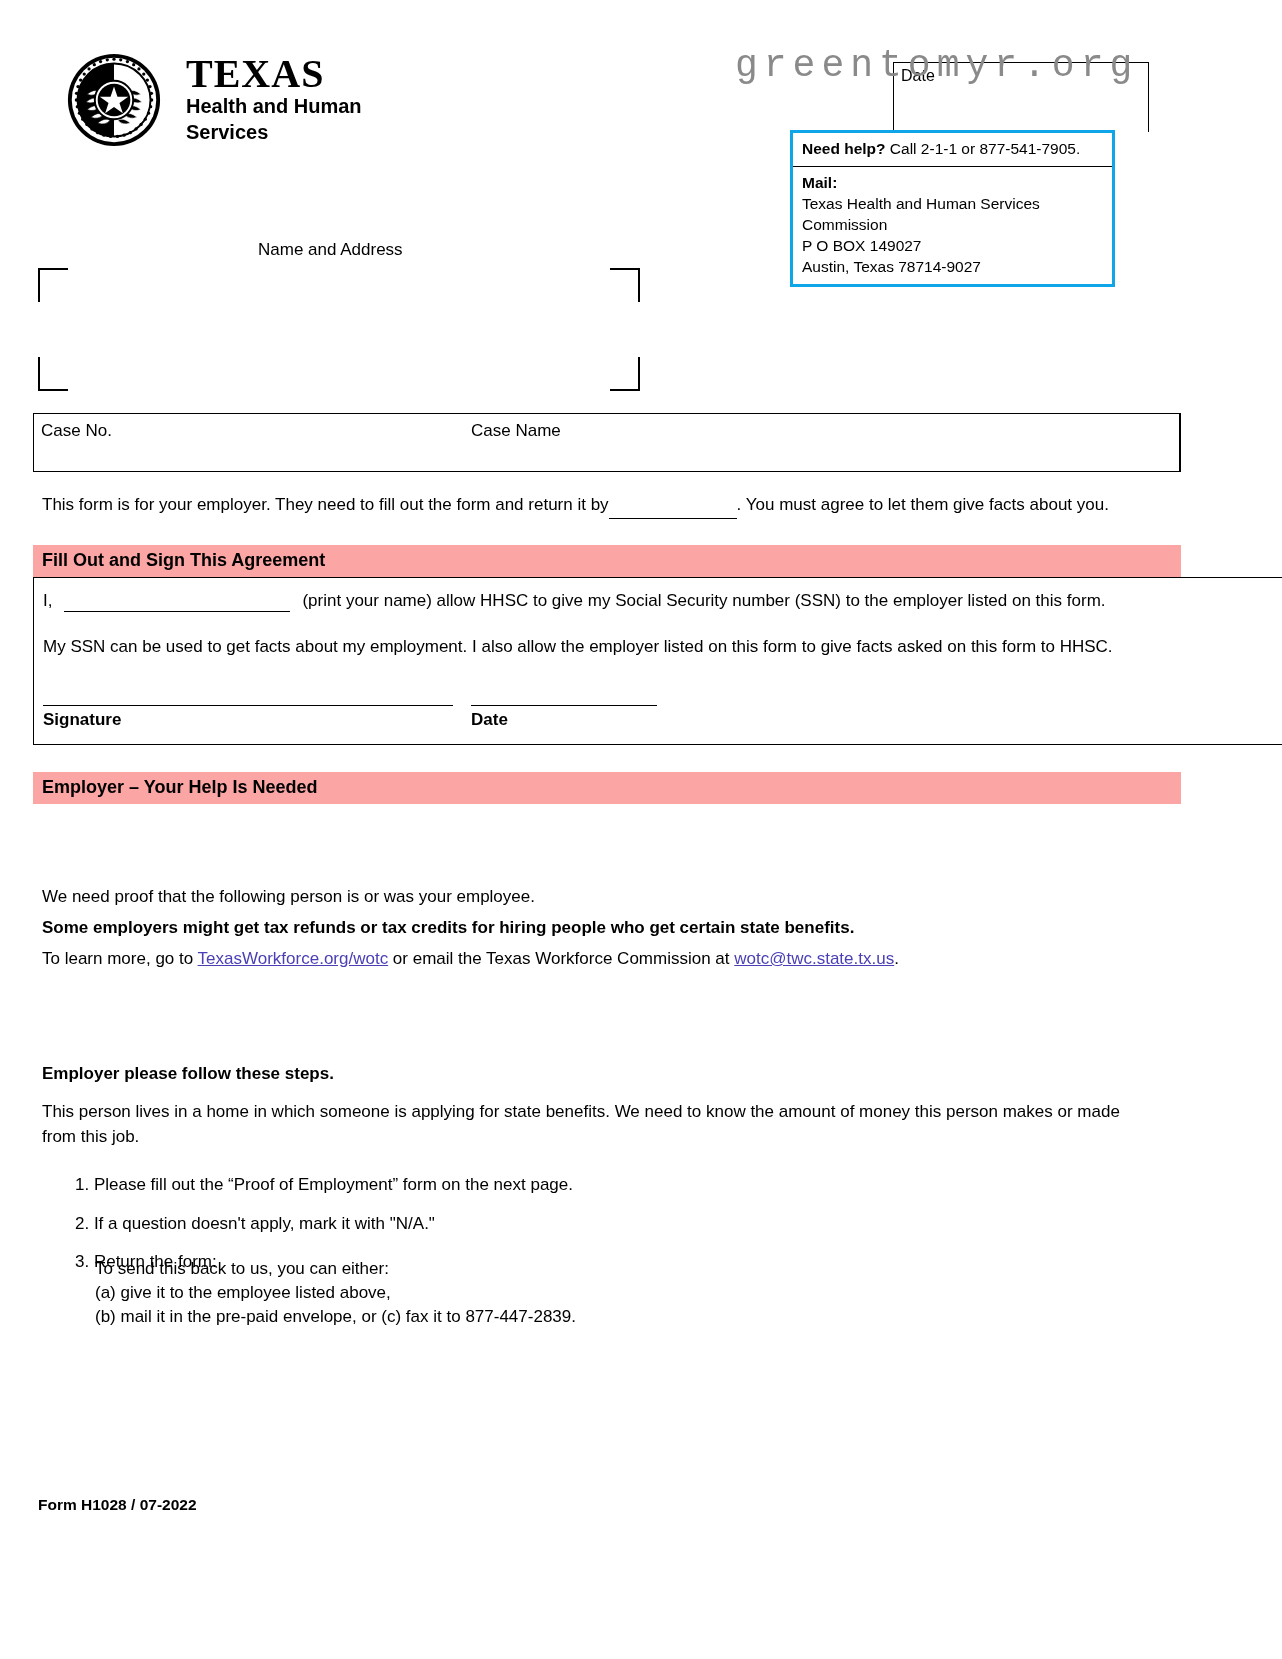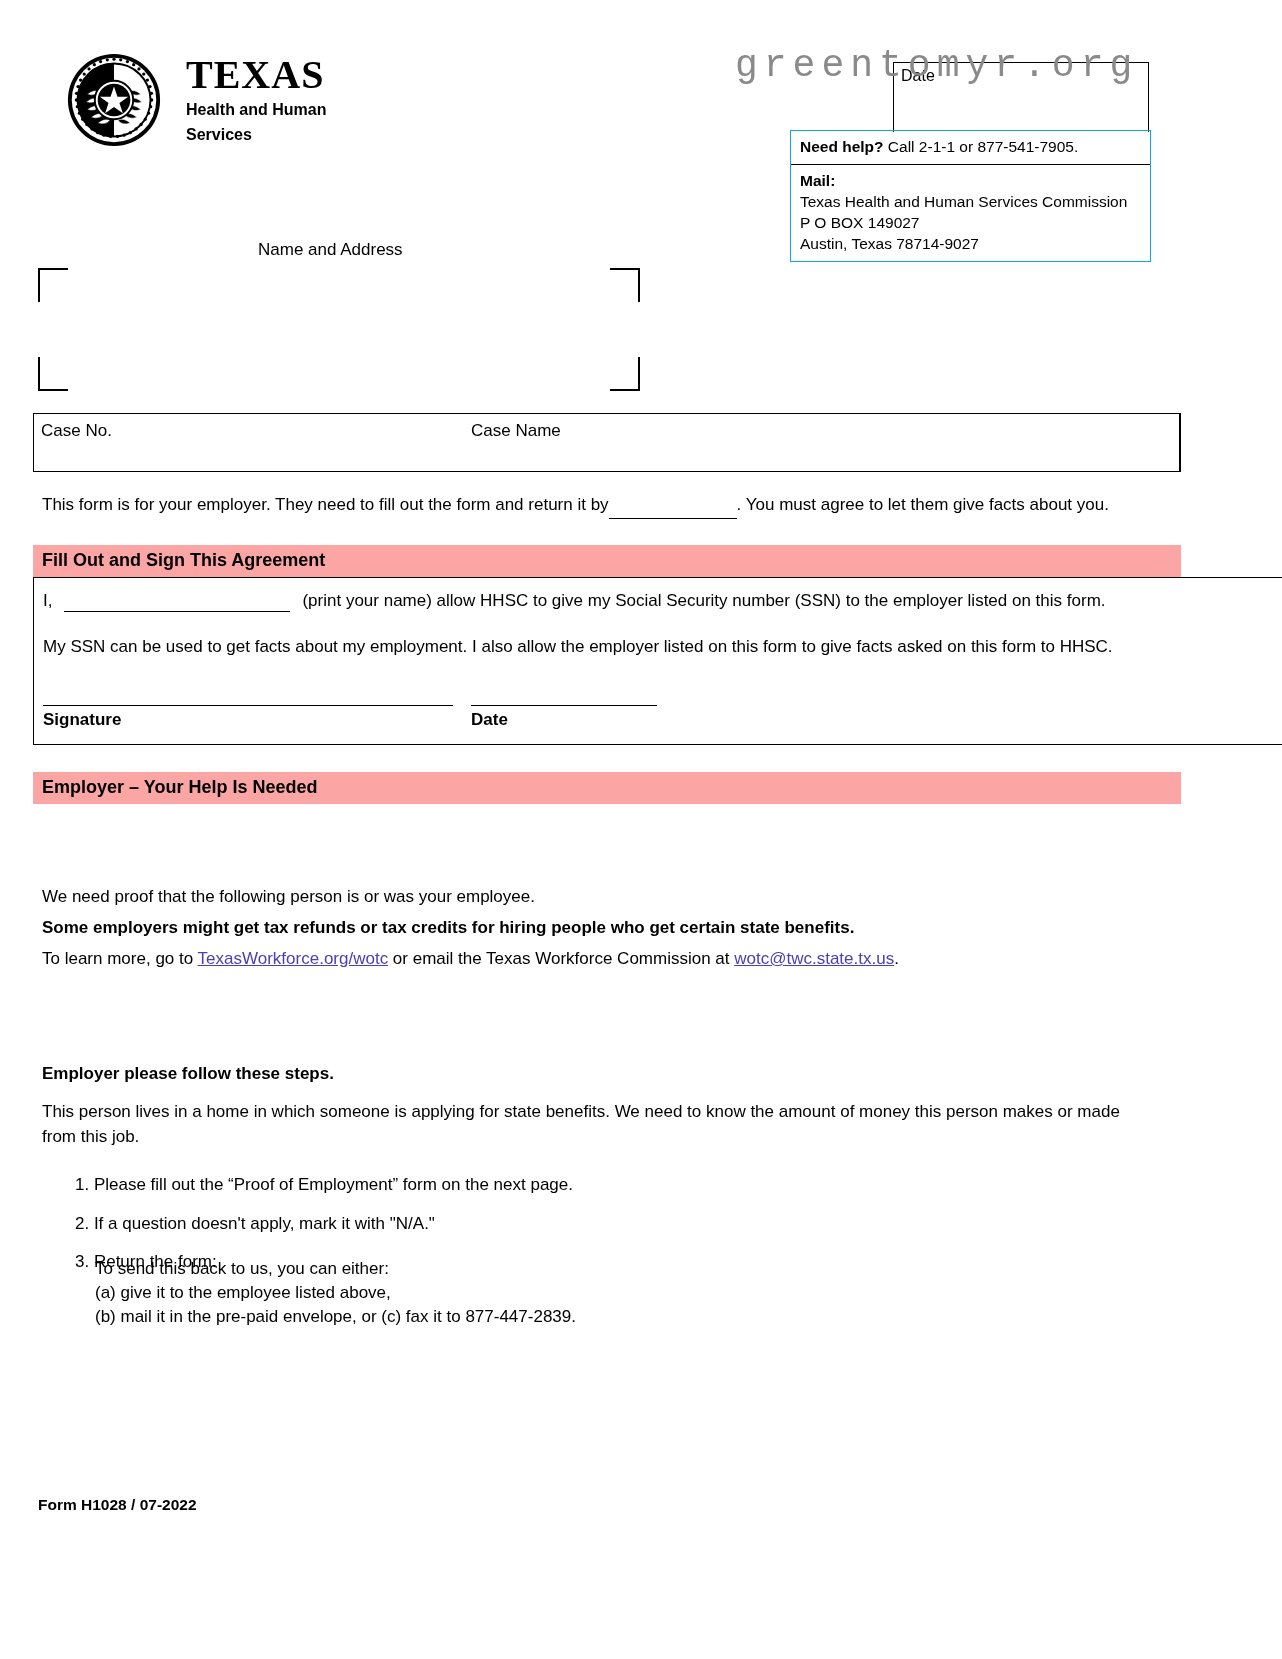--- a/index.html
+++ b/index.html
@@ -48,24 +48,23 @@
   .seal { width: 96px; height: 96px; display: block; }
   .logo-text { line-height: 1; }
   .logo-texas {
     font-family: "Liberation Serif", serif;
     font-size: 40px;
     font-weight: 700;
     letter-spacing: 1px;
     line-height: 1.0;
   }
   .logo-sub {
-    font-size: 16px;
+    font-size: 20px;
     font-weight: 700;
     line-height: 1.28;
-    margin-top: 5px;
   }
 
   
   .date-box {
     position: absolute;
     left: 893px;
     top: 62px;
     width: 256px;
     height: 70px;
     border: 1px solid #000;
@@ -75,22 +74,22 @@
   .date-box .lbl {
     font-size: 16px;
     padding: 4px 0 0 7px;
   }
 
   
   .contact-box {
     position: absolute;
     left: 790px;
     top: 130px;
-    width: 361px;
-    border: 1px solid #0ea5e9;
+    width: 325px;
+    border: 3px solid #0ea5e9;
     box-sizing: border-box;
     font-size: 15.5px;
     line-height: 1.35;
     z-index: 40;
     background: transparent;
   }
   .contact-row {
     padding: 6px 9px 6px 9px;
     border-bottom: 1px solid #000;
   }

